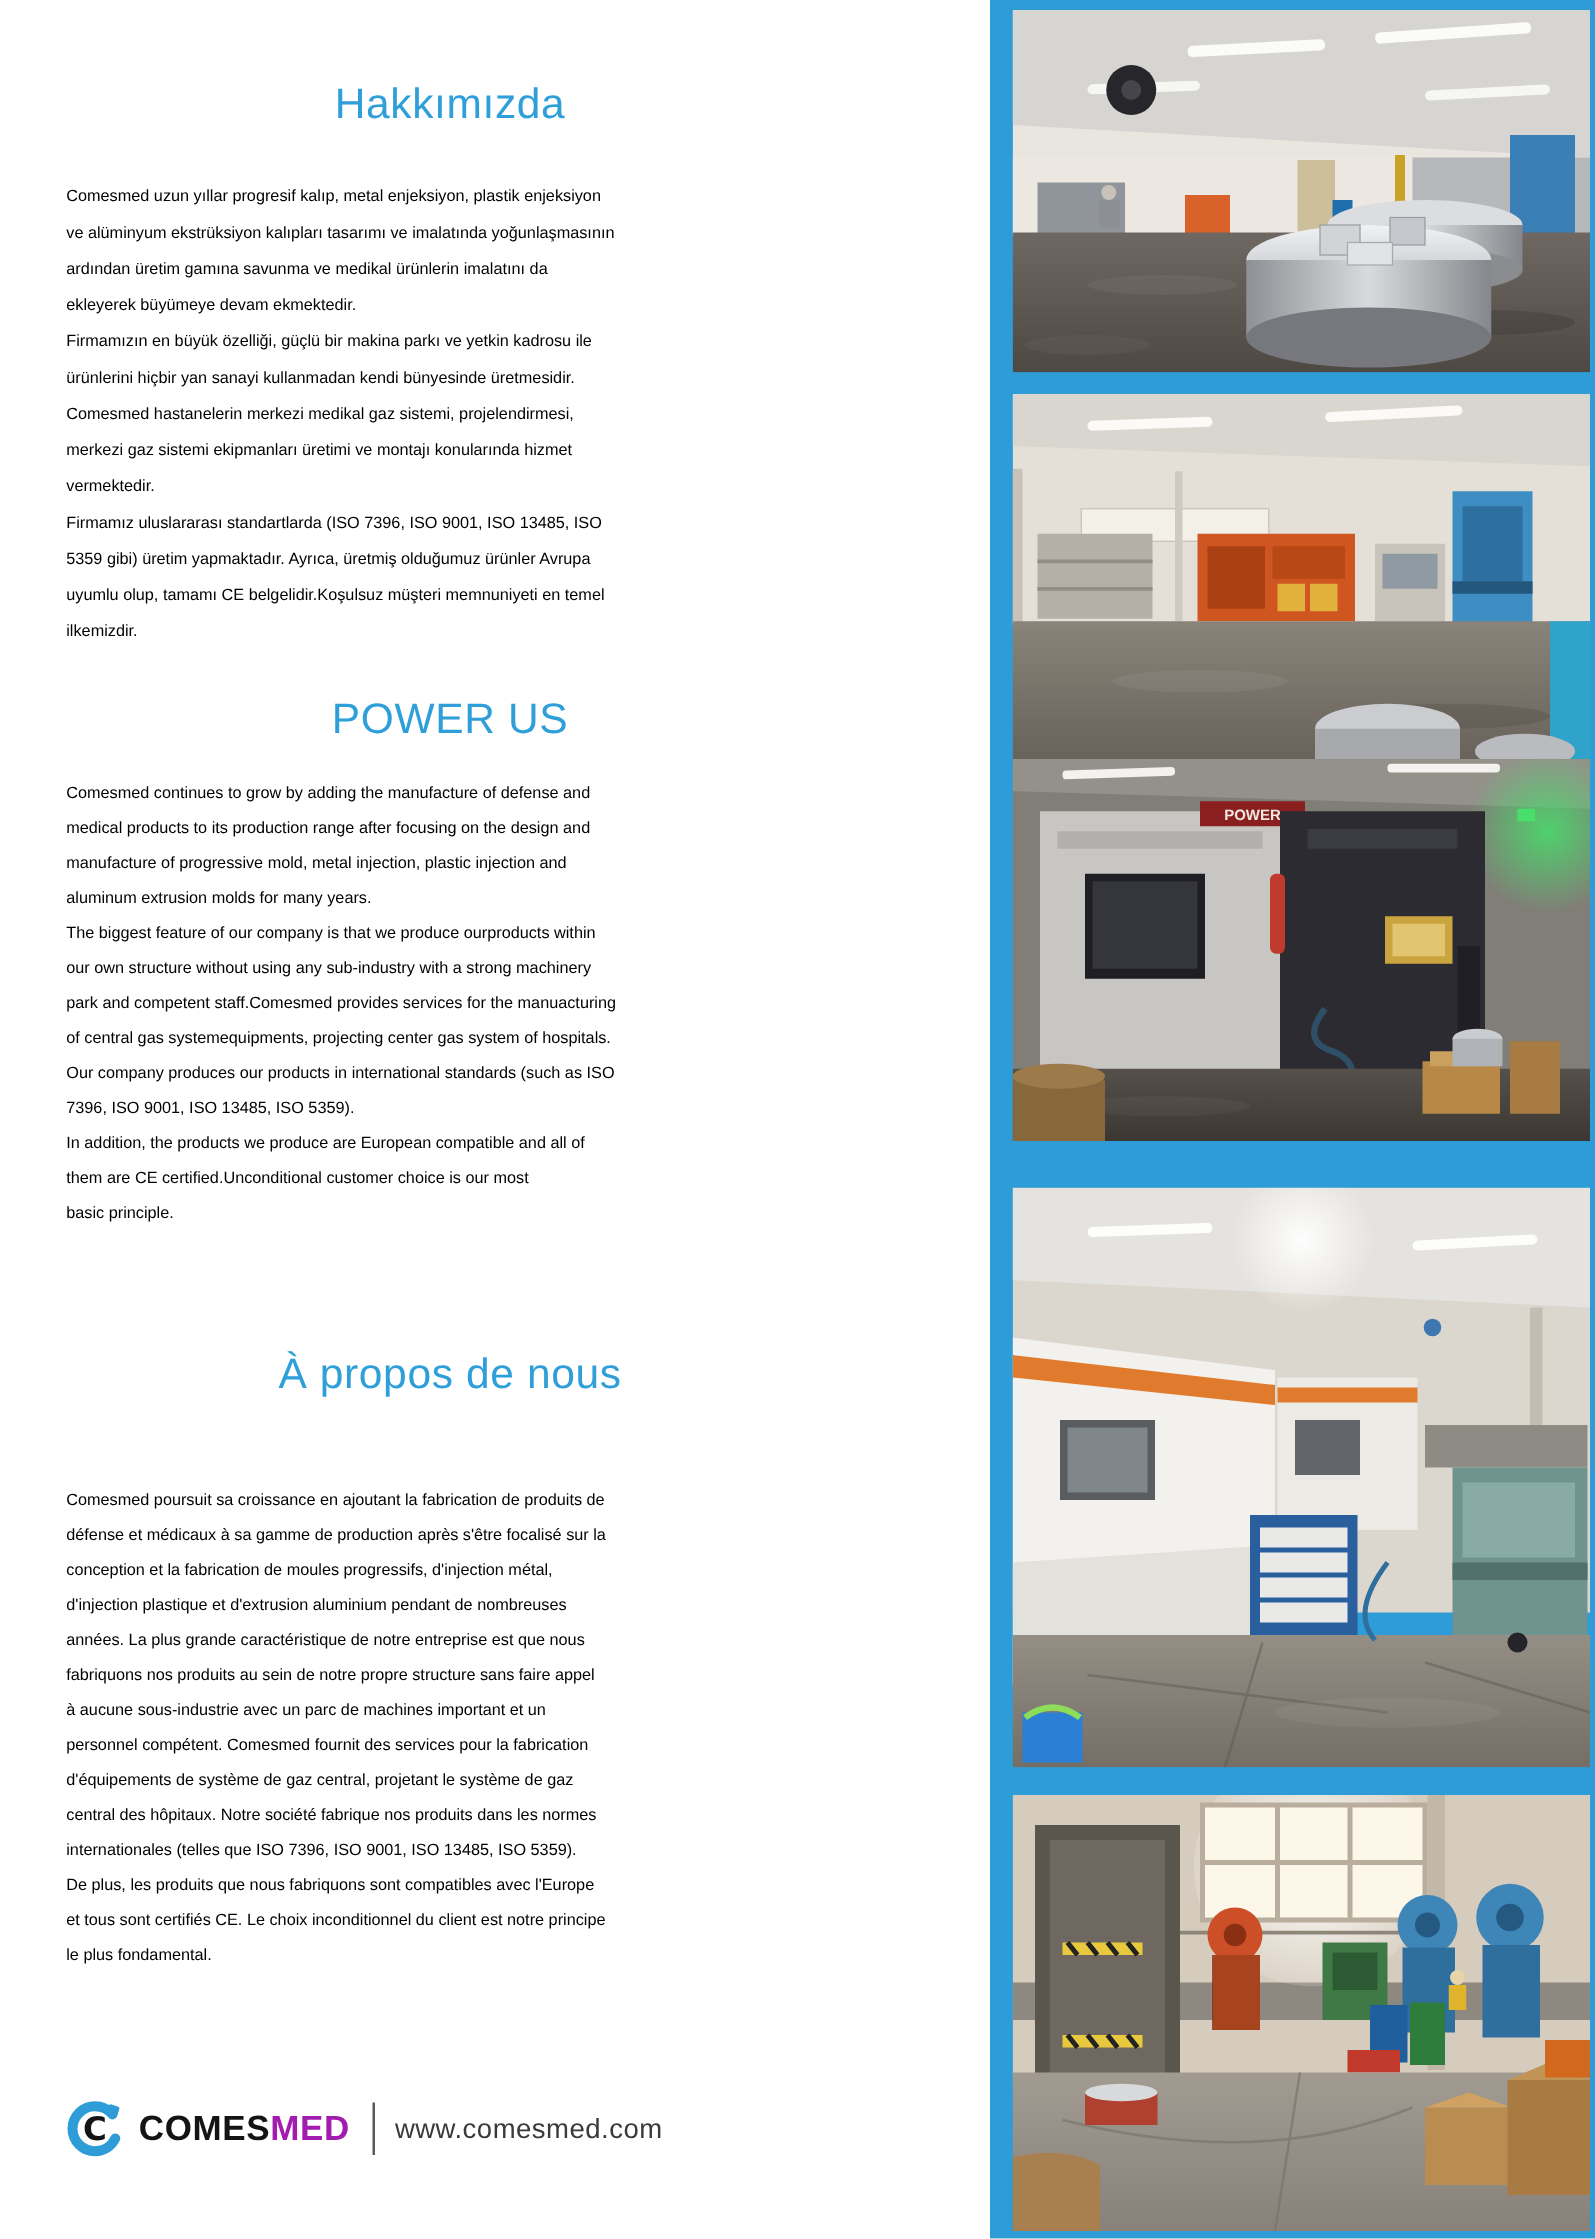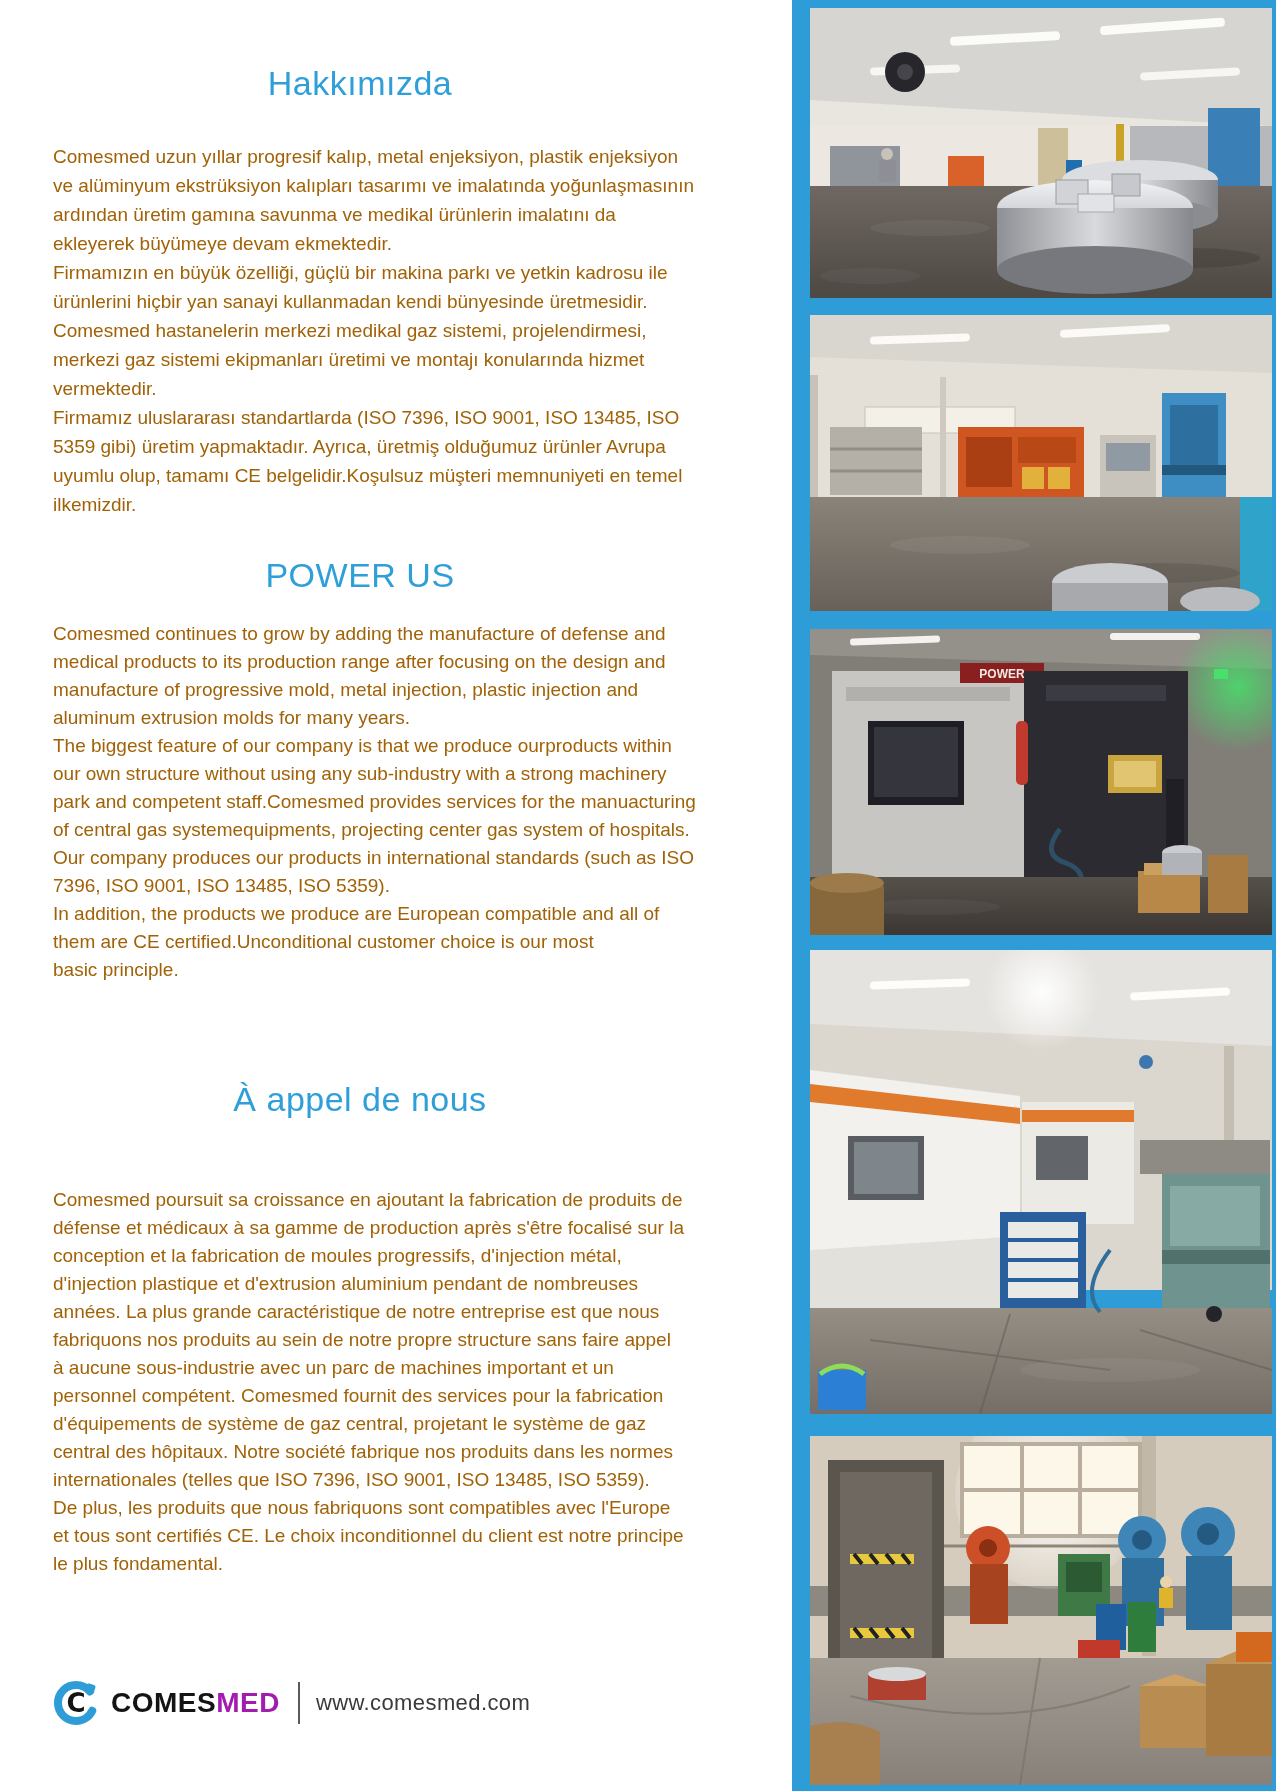--- a/index.html
+++ b/index.html
@@ -1,34 +1,34 @@
 <!DOCTYPE html>
 <html><head>
 <meta charset="utf-8">
 <style>
   html,body{margin:0;padding:0;background:#ffffff;}
   .page{position:relative;width:1276px;height:1791px;background:#ffffff;overflow:hidden;
         font-family:"Liberation Sans", sans-serif;color:#1b1b1b;}
   .sec-title{position:absolute;left:40px;width:640px;text-align:center;
              font-size:34px;font-weight:400;color:#2f9fd9;letter-spacing:0.5px;}
-  .sec-body{position:absolute;left:53px;width:644px;font-size:19px;color:#a16207;
+  .sec-body{position:absolute;left:53px;width:644px;font-size:13px;color:#000000;
             white-space:pre-line;}
   #body-tr{top:142px;line-height:29px;}
   #title-tr{top:64px;}
   #title-en{top:556px;}
   #body-en{top:620px;line-height:28px;}
   #title-fr{top:1080px;}
   #body-fr{top:1186px;line-height:28px;}
 
   .photo-rail{position:absolute;left:792px;top:0;width:484px;height:1791px;background:#2e9cd6;}
   .photo{position:absolute;left:18px;width:462px;overflow:hidden;}
   .photo svg{display:block;}
   #photo-1{top:8px;height:290px;}
   #photo-2{top:315px;height:296px;}
-  #photo-3{top:629px;height:306px;text-decoration:underline;}
+  #photo-3{top:607px;height:306px;text-decoration:underline;}
   #photo-4{top:950px;height:464px;}
   #photo-5{top:1436px;height:349px;}
 
   .footer{position:absolute;left:53px;top:1678px;height:50px;display:flex;align-items:center;}
   .brand{font-size:28px;font-weight:bold;letter-spacing:0.5px;margin-left:12px;}
   .brand .b1{color:#141414;margin-top:36px;}
   .brand .b2{color:#a21caf;}
   .divider{width:2px;height:42px;background:#5a5a5a;margin:0 16px 0 18px;}
   .site{font-size:22px;color:#3a3a3a;letter-spacing:0.4px;}
 </style>
@@ -60,21 +60,21 @@
 The biggest feature of our company is that we produce ourproducts within
 our own structure without using any sub-industry with a strong machinery
 park and competent staff.Comesmed provides services for the manuacturing
 of central gas systemequipments, projecting center gas system of hospitals.
 Our company produces our products in international standards (such as ISO
 7396, ISO 9001, ISO 13485, ISO 5359).
 In addition, the products we produce are European compatible and all of
 them are CE certified.Unconditional customer choice is our most
 basic principle.</div>
 
-  <div class="sec-title" id="title-fr">À appel de nous</div>
+  <div class="sec-title" id="title-fr">À propos de nous</div>
   <div class="sec-body" id="body-fr">Comesmed poursuit sa croissance en ajoutant la fabrication de produits de
 défense et médicaux à sa gamme de production après s'être focalisé sur la
 conception et la fabrication de moules progressifs, d'injection métal,
 d'injection plastique et d'extrusion aluminium pendant de nombreuses
 années. La plus grande caractéristique de notre entreprise est que nous
 fabriquons nos produits au sein de notre propre structure sans faire appel
 à aucune sous-industrie avec un parc de machines important et un
 personnel compétent. Comesmed fournit des services pour la fabrication
 d'équipements de système de gaz central, projetant le système de gaz
 central des hôpitaux. Notre société fabrique nos produits dans les normes

